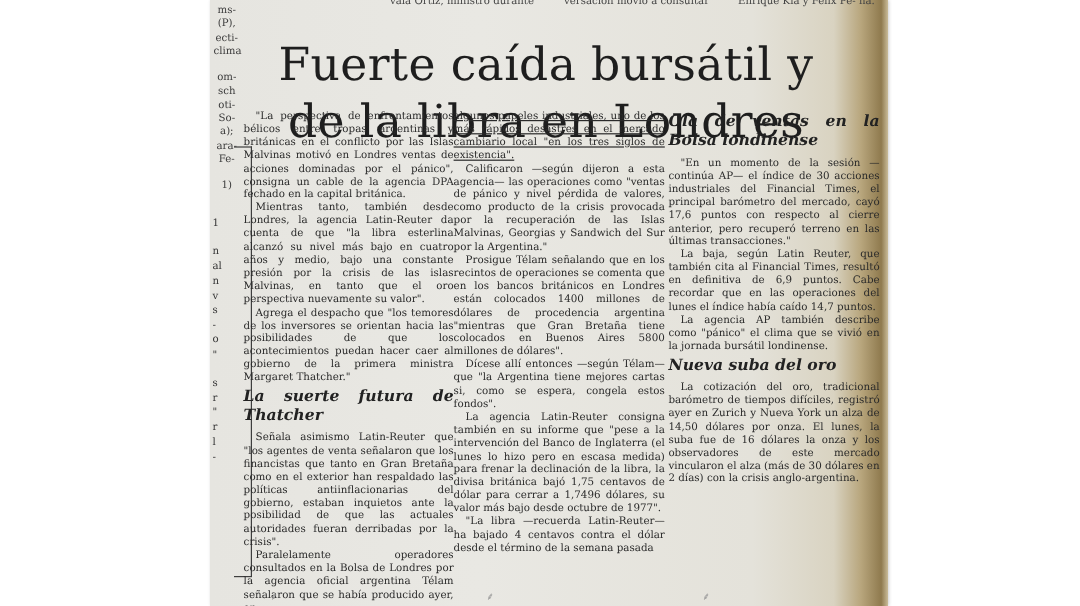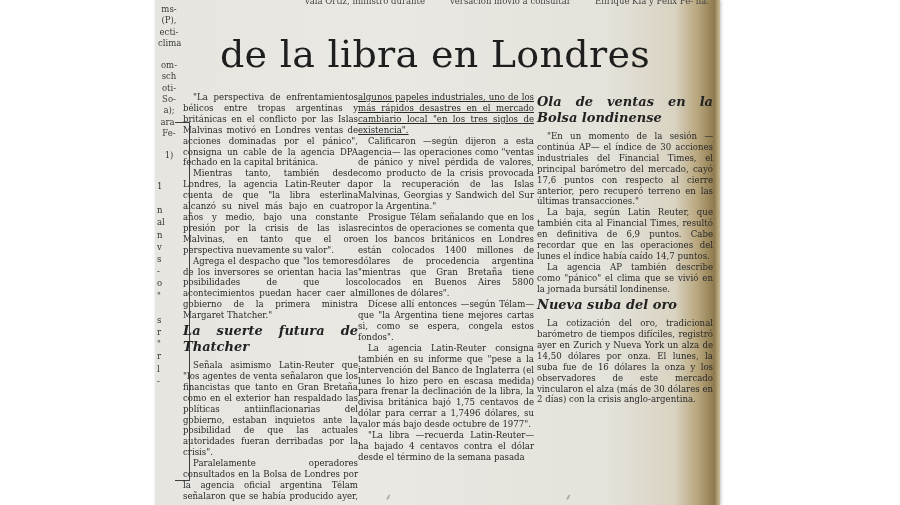--- a/index.html
+++ b/index.html
@@ -1,21 +1,21 @@
 <!DOCTYPE html>
 <html><head>
 <meta charset="utf-8">
 <style>
   html, body { margin:0; padding:0; }
   body {
     width:900px; height:505px; background:#ffffff; position:relative; overflow:hidden;
     font-family:"DejaVu Serif", serif;
   }
   .page {
-    position:absolute; left:155px; top:0; width:565px; height:505px;
+    position:absolute; left:175px; top:0; width:565px; height:505px;
     background:linear-gradient(90deg,#e6e5e0 0%,#e9e8e3 40%,#e4e2da 80%,#d9d3c1 92%,#b8a67d 96%,#8f7a4e 99%,#c9bb98 100%);
     box-shadow: 1px 0 3px rgba(0,0,0,0.25);
   }
   .prev-col {
     position:absolute; left:3px; top:4px; width:22px;
     font-size:8.5px; line-height:11.3px; color:#3b3b3b; text-align:center;
   }
   .prev-col span { display:block; }
   .prev-col .gap { height:11px; }
   .box-line {
@@ -92,20 +92,21 @@
       <span style="min-height: 12px;"></span>
       <span style="min-height: 12px;">s</span>
       <span style="min-height: 12px;">r</span>
       <span style="min-height: 12px;">"</span>
       <span style="min-height: 12px;">r</span>
       <span style="min-height: 12px;">l</span>
       <span style="min-height: 12px;">-</span>
     </div>
 
   <h1 class="headline">
+    <span>Fuerte caída bursátil y</span>
     <span>de la libra en Londres</span>
   </h1>
 
   <div class="col col1">
       <p>"La perspectiva de enfrentamientos bélicos entre tropas argentinas y británicas en el conflicto por las Islas Malvinas motivó en Londres ventas de acciones dominadas por el pánico", consigna un cable de la agencia DPA fechado en la capital británica.</p>
       <p>Mientras tanto, también desde Londres, la agencia Latin-Reuter da cuenta de que "la libra esterlina alcanzó su nivel más bajo en cuatro años y medio, bajo una constante presión por la crisis de las islas Malvinas, en tanto que el oro perspectiva nuevamente su valor".</p>
       <p>Agrega el despacho que "los temores de los inversores se orientan hacia las posibilidades de que los acontecimientos puedan hacer caer al gobierno de la primera ministra Margaret Thatcher."</p>
       <h3 class="sub">La suerte futura de Thatcher</h3>
       <p>Señala asimismo Latin-Reuter que "los agentes de venta señalaron que los financistas que tanto en Gran Bretaña como en el exterior han respaldado las políticas antiinflacionarias del gobierno, estaban inquietos ante la posibilidad de que las actuales autoridades fueran derribadas por la crisis".</p>
       <p>Paralelamente operadores consultados en la Bolsa de Londres por la agencia oficial argentina Télam señalaron que se había producido ayer, en</p>

